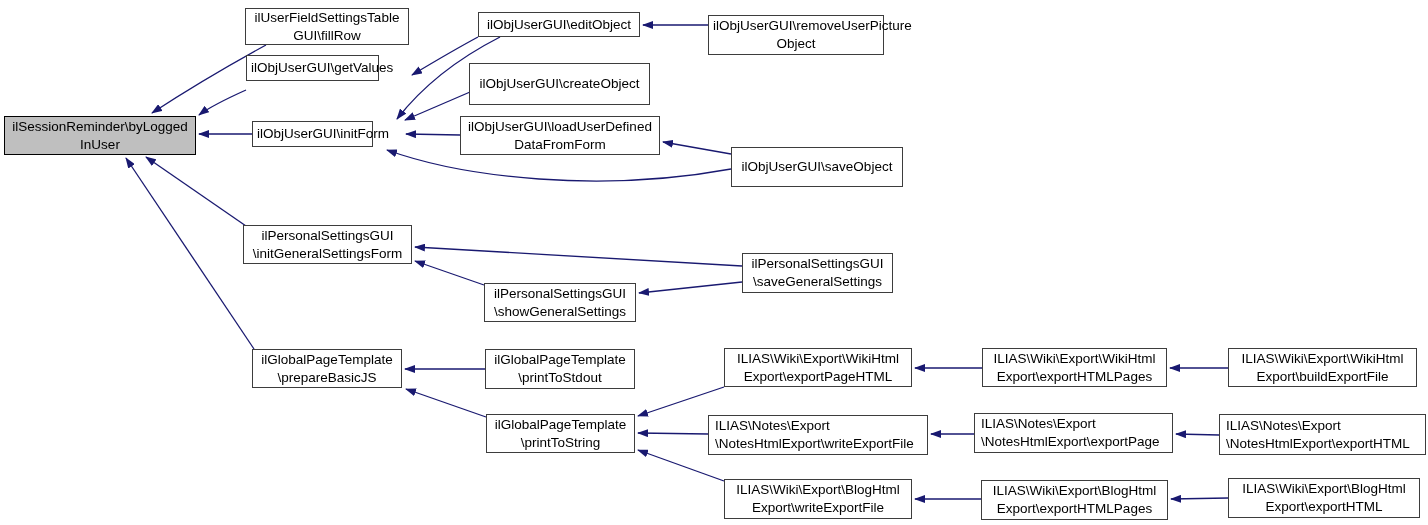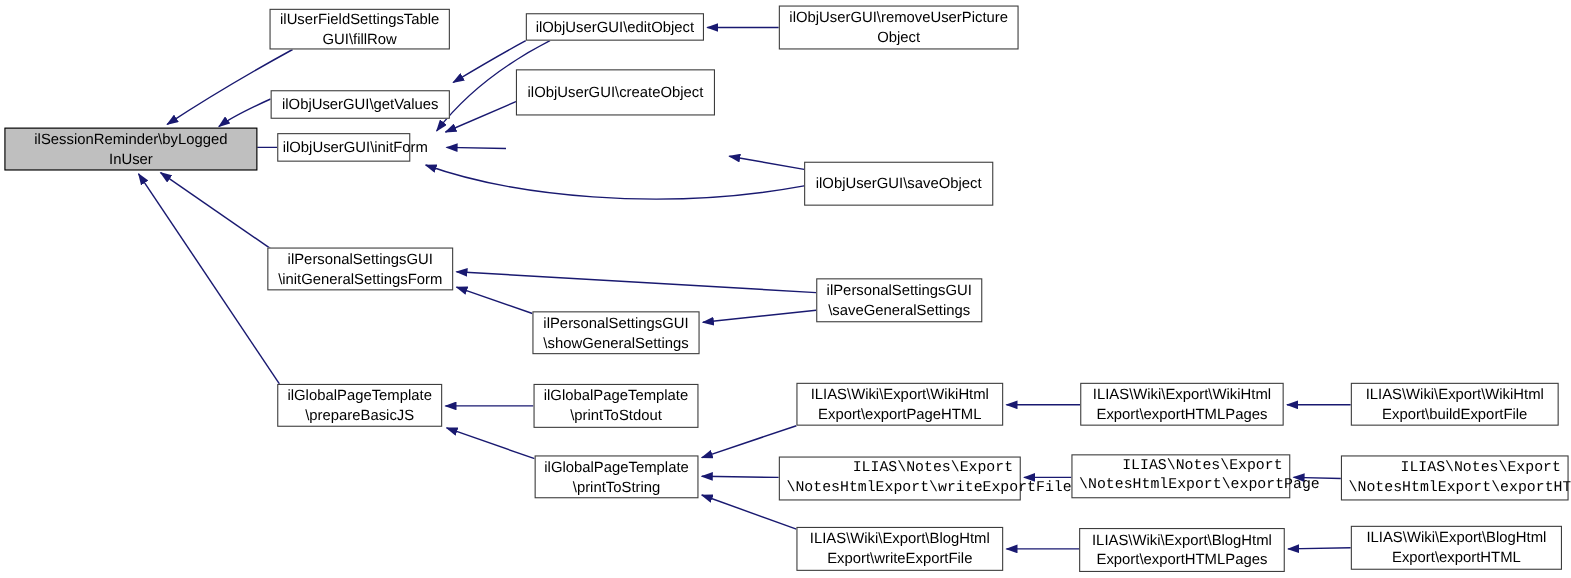--- a/index.html
+++ b/index.html
@@ -22,21 +22,21 @@
     font-size:13.5px;line-height:18px;
     color:var(--text,#000000);
     padding:0 4px;
     cursor:pointer;
   }
   .node span{white-space:pre-line;display:block;width:100%;}
   .node.hl{
     background:var(--hl-bg,#bfbfbf);
     border-color:var(--hl-border,#000000);
   }
-  .node.left{justify-content:flex-start;text-align:right;padding:0 6px;font-family:Liberation Mono, monospace;}
+  .node.left{justify-content:flex-start;text-align:left;padding:0 6px;}
 </style>
 </head>
 <body>
 
 <div class="graph">
 
   <svg class="edges" viewBox="0 0 1428 525" xmlns="http://www.w3.org/2000/svg">
     <defs>
       <marker id="arrow" markerWidth="11" markerHeight="8" refX="10" refY="4" orient="auto" markerUnits="userSpaceOnUse">
         <path d="M0,0 L11,4 L0,8 z" fill="#191970"></path>
@@ -75,36 +75,40 @@
     <path class="edge" d="M1228,498 L1171,499" marker-end="url(#arrow)"></path>
   </svg>
 
   <div class="node" style="left:245px;top:8px;width:164px;height:37px">
       <span>ilUserFieldSettingsTable
 GUI\fillRow</span>
     </div>
   <div class="node" style="left:478px;top:12px;width:162px;height:25px">
       <span>ilObjUserGUI\editObject</span>
     </div>
-  <div class="node" style="left:708px;top:5px;width:218px;height:40px">
+  <div class="node" style="left:708px;top:15px;width:176px;height:40px">
       <span>ilObjUserGUI\removeUserPicture
 Object</span>
     </div>
-  <div class="node" style="left:246px;top:82px;width:163px;height:26px">
+  <div class="node" style="left:246px;top:55px;width:133px;height:26px">
       <span>ilObjUserGUI\getValues</span>
     </div>
   <div class="node" style="left:469px;top:63px;width:181px;height:42px">
       <span>ilObjUserGUI\createObject</span>
     </div>
-  <div class="node hl" style="left:4px;top:116px;width:230px;height:39px">
+  <div class="node hl" style="left:4px;top:116px;width:192px;height:39px">
       <span>ilSessionReminder\byLogged
 InUser</span>
     </div>
   <div class="node" style="left:252px;top:121px;width:121px;height:26px">
       <span>ilObjUserGUI\initForm</span>
+    </div>
+  <div class="node" style="left:460px;top:116px;width:200px;height:39px">
+      <span>ilObjUserGUI\loadUserDefined
+DataFromForm</span>
     </div>
   <div class="node" style="left:731px;top:147px;width:172px;height:40px">
       <span>ilObjUserGUI\saveObject</span>
     </div>
   <div class="node" style="left:243px;top:225px;width:169px;height:39px">
       <span>ilPersonalSettingsGUI
 \initGeneralSettingsForm</span>
     </div>
   <div class="node" style="left:742px;top:253px;width:151px;height:40px">
       <span>ilPersonalSettingsGUI

